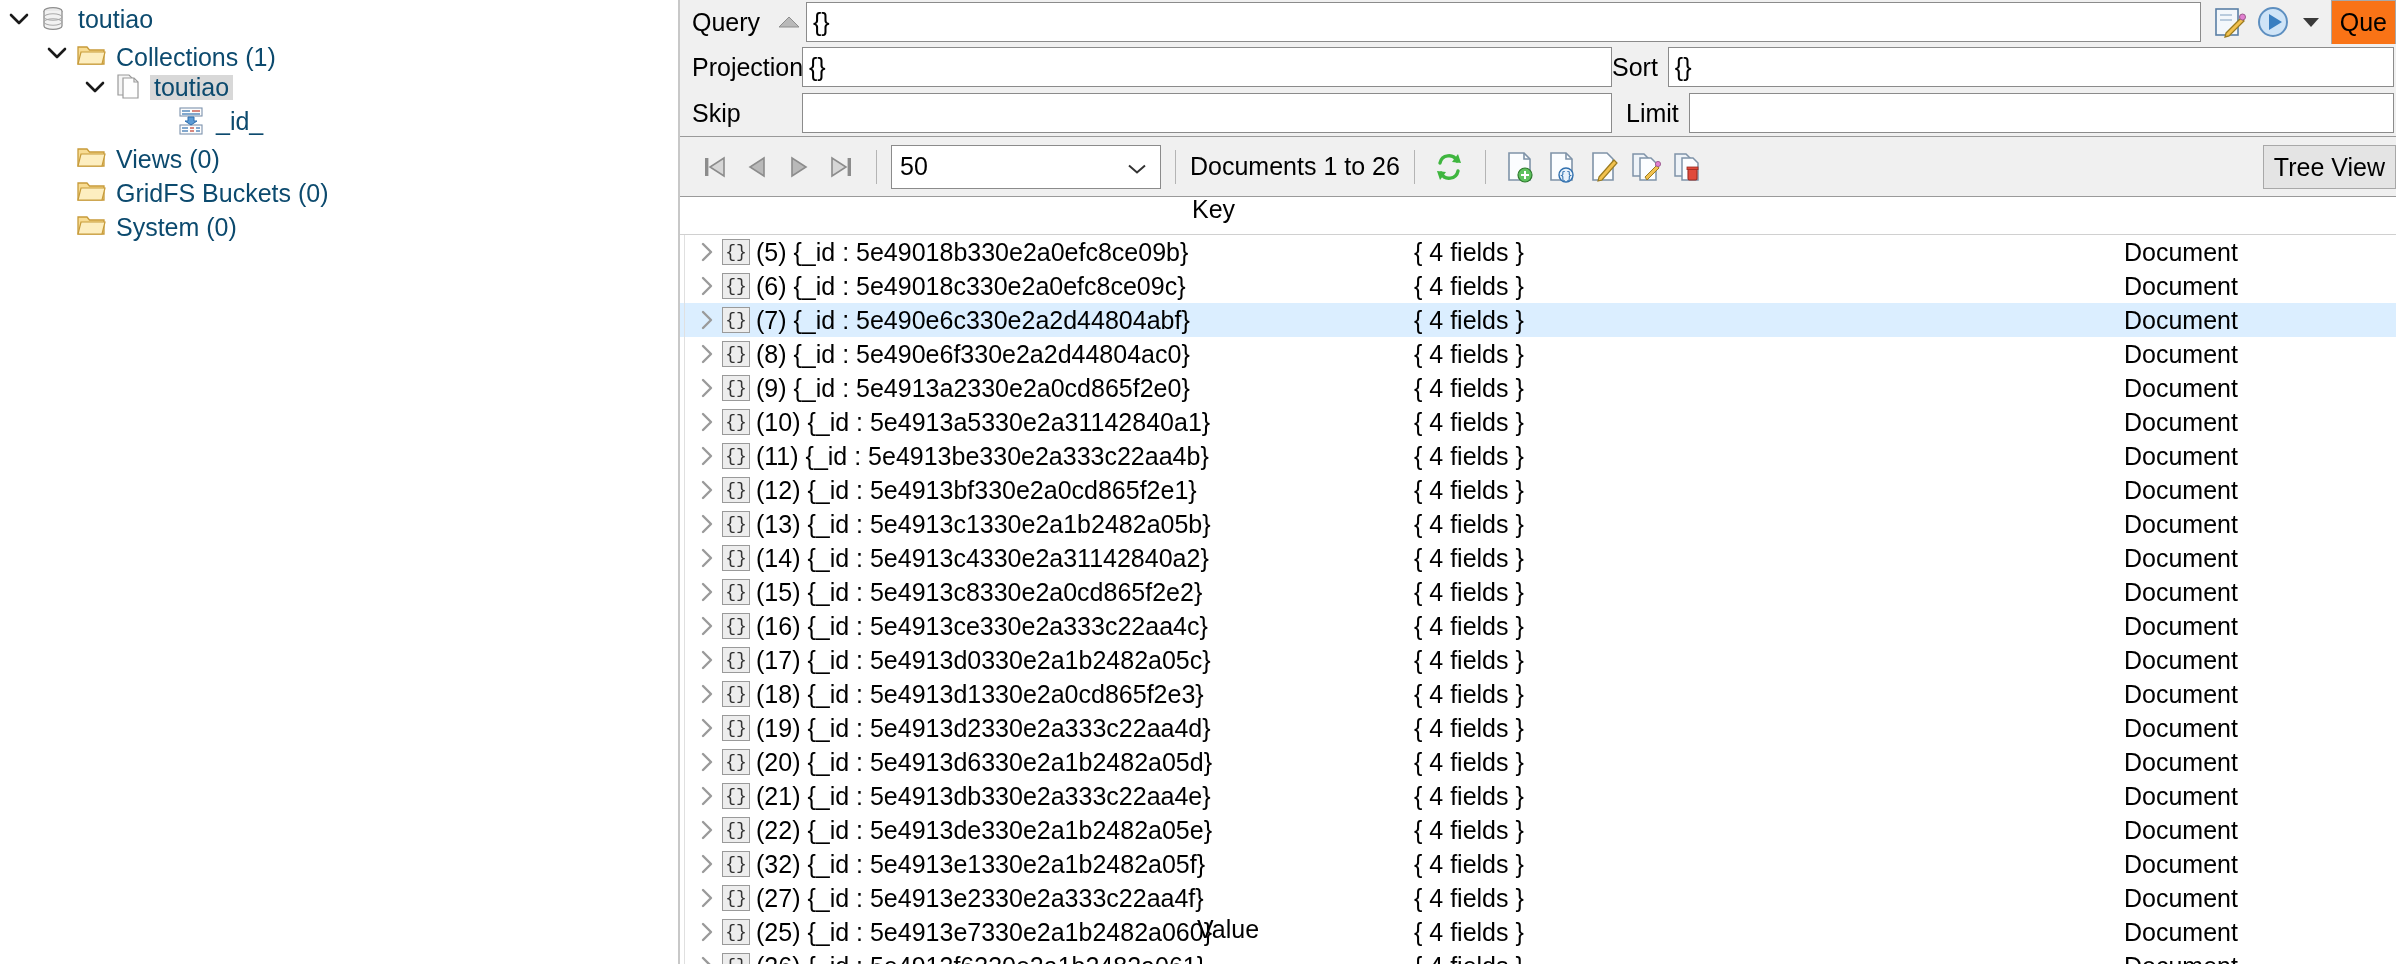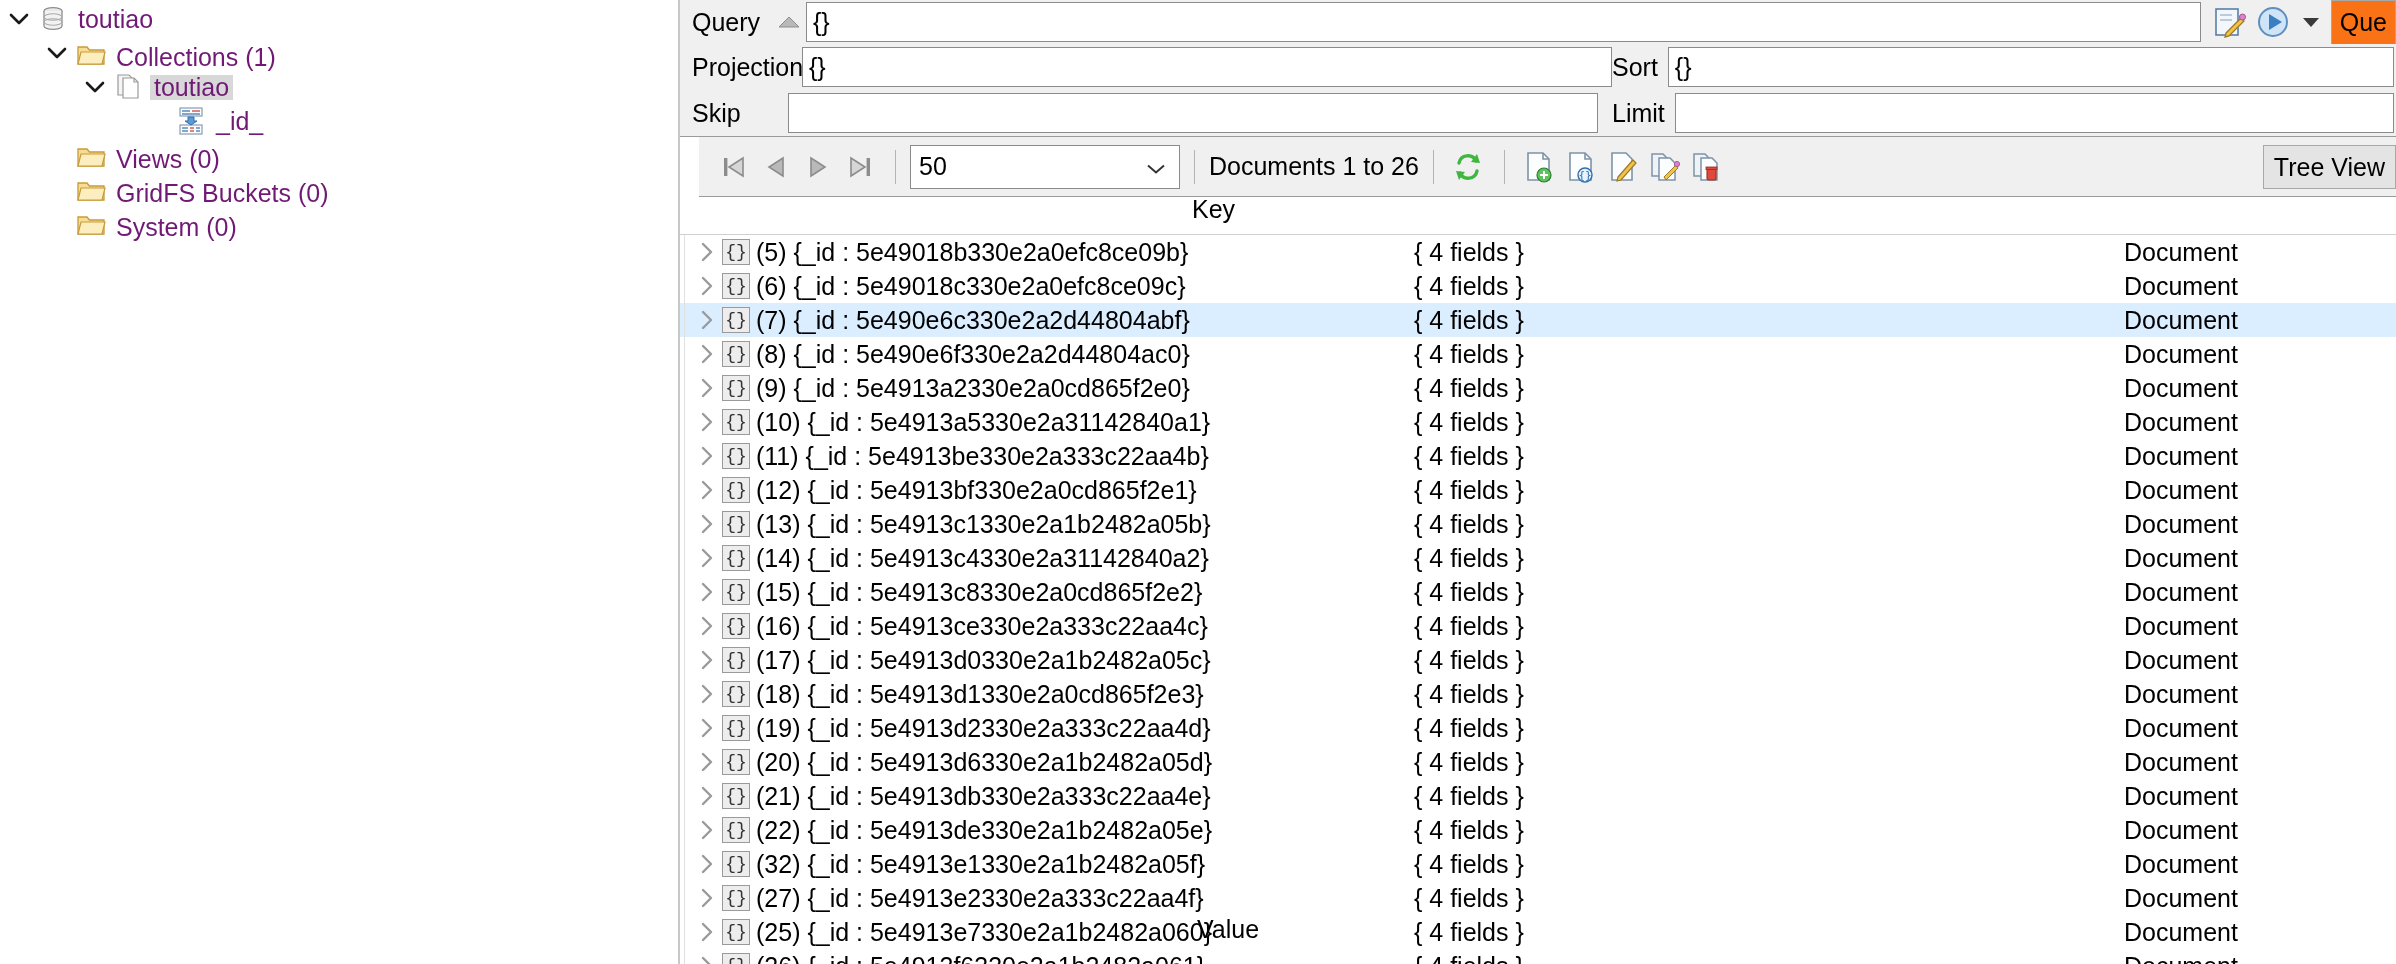--- a/index.html
+++ b/index.html
@@ -21,21 +21,21 @@
     border-right: 2px solid #c8c8c8;
     padding-top: 2px;
     flex: 0 0 680px;
     position: relative;
   }
   .tree-row {
     height: 34px;
     display: flex;
     align-items: center;
     font-size: 25px;
-    color: #701a75;
+    color: #0c4a6e;
     white-space: nowrap;
   }
   .tree-row .lbl { padding: 0 4px; line-height: 1; }
   .tree-row.selected .lbl { background: #d8d8d8; }
 
   .twisty {
     width: 34px; height: 34px;
     display: inline-flex; align-items: center; justify-content: center;
     flex: 0 0 34px;
   }
@@ -110,21 +110,20 @@
   
   .pager-bar {
     height: 60px;
     background: #f0f0f0;
     border-bottom: 1px solid #9a9a9a;
     display: flex;
     align-items: center;
     padding-left: 14px;
     gap: 0;
     position: relative;
-    margin-left: 19px;
   }
   .nav-btn {
     width: 42px; height: 44px;
     display: inline-flex; align-items: center; justify-content: center;
   }
   .sep {
     width: 1px; height: 34px;
     background: #b4b4b4;
     margin: 0 14px;
     flex: 0 0 1px;
@@ -363,21 +362,21 @@
       </div>
 
       <div class="q-row">
         <div class="q-label" style="width:122px;">Projection</div>
         <div class="q-input" style="width:810px;flex:0 0 810px;">{}</div>
         <div class="q-label" style="padding-left:0;">Sort</div>
         <div class="q-input" style="flex:1 1 auto;margin-right:2px;">{}</div>
       </div>
 
       <div class="q-row">
-        <div class="q-label" style="width:108px;">Skip</div>
+        <div class="q-label" style="width:122px;">Skip</div>
         <div class="q-input" style="width:810px;flex:0 0 810px;"></div>
         <div class="q-label" style="padding-left:14px;">Limit</div>
         <div class="q-input" style="flex:1 1 auto;margin-right:2px;"></div>
       </div>
     </div>
 
     <div class="pager-bar">
       <span class="nav-btn">
         <svg width="30" height="30" viewBox="0 0 30 30">
           <rect x="5" y="6" width="3.4" height="18" fill="#8c8c8c"></rect>

